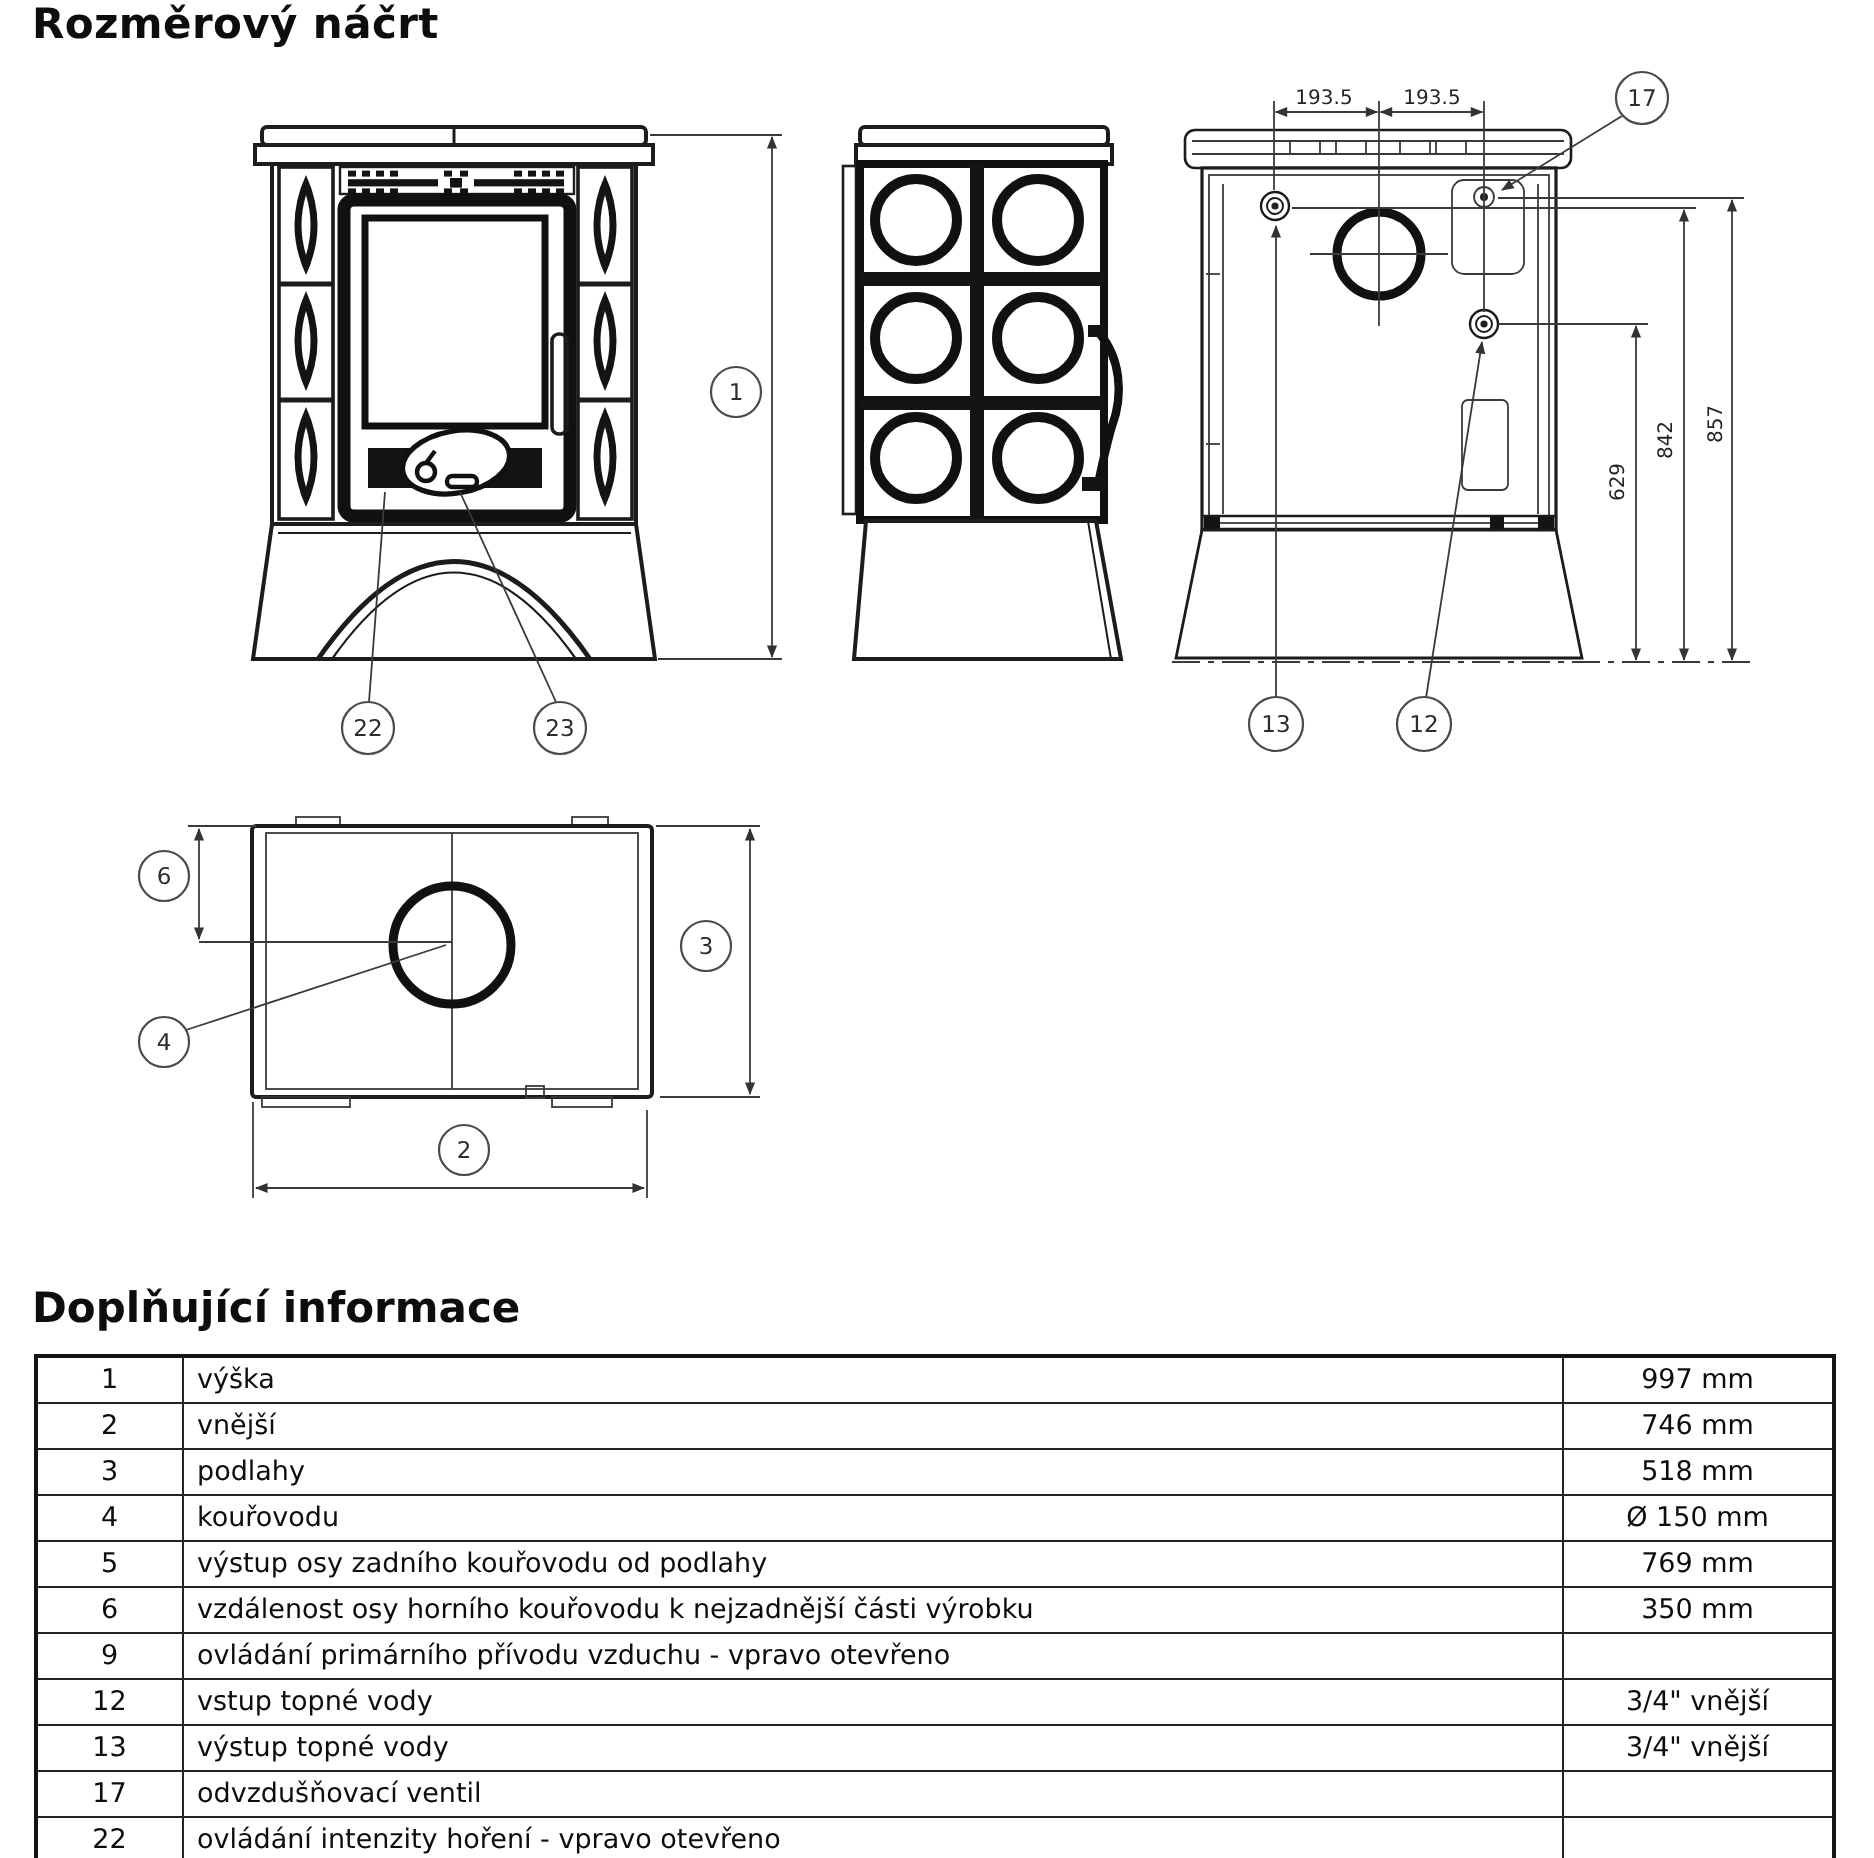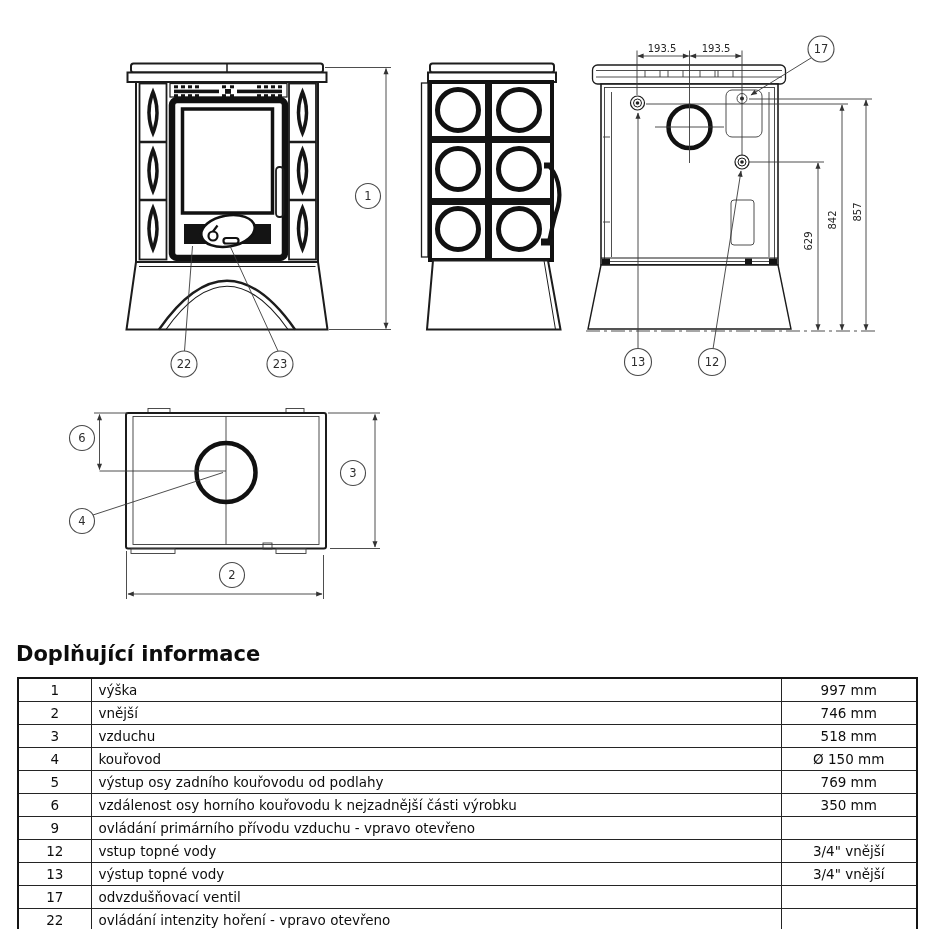--- a/index.html
+++ b/index.html
@@ -22,20 +22,21 @@
   table.info{border:2px solid #151515;}
   table.info td{border:1.6px solid #242424;padding:2px 7px;height:18px;line-height:16px;overflow:hidden;white-space:nowrap;}
   td.c-num{text-align:center;}
   td.c-val{text-align:center;border-left:1px solid #b9b9b9 !important;}
 </style>
 </head>
 <body>
 
 <div class="page">
 
+  <h1 class="h-title">Rozměrový náčrt</h1>
 
   <svg class="draw" viewBox="0 0 937 640">
     <defs>
       <marker id="arw" viewBox="0 0 10 10" refX="9.2" refY="5" markerWidth="10" markerHeight="7" orient="auto-start-reverse">
         <path d="M0,1 L10,5 L0,9 Z" fill="#333"></path>
       </marker>
     </defs>
 
     <g>
 
@@ -290,26 +291,26 @@
         <td>výška</td>
         <td class="c-val">997 mm</td>
       </tr>
       <tr>
         <td class="c-num">2</td>
         <td>vnější</td>
         <td class="c-val">746 mm</td>
       </tr>
       <tr>
         <td class="c-num">3</td>
-        <td>vzduchu</td>
+        <td>podlahy</td>
         <td class="c-val">518 mm</td>
       </tr>
       <tr>
         <td class="c-num">4</td>
-        <td>kouřovod</td>
+        <td>kouřovodu</td>
         <td class="c-val">Ø 150 mm</td>
       </tr>
       <tr>
         <td class="c-num">5</td>
         <td>výstup osy zadního kouřovodu od podlahy</td>
         <td class="c-val">769 mm</td>
       </tr>
       <tr>
         <td class="c-num">6</td>
         <td>vzdálenost osy horního kouřovodu k nejzadnější části výrobku</td>

